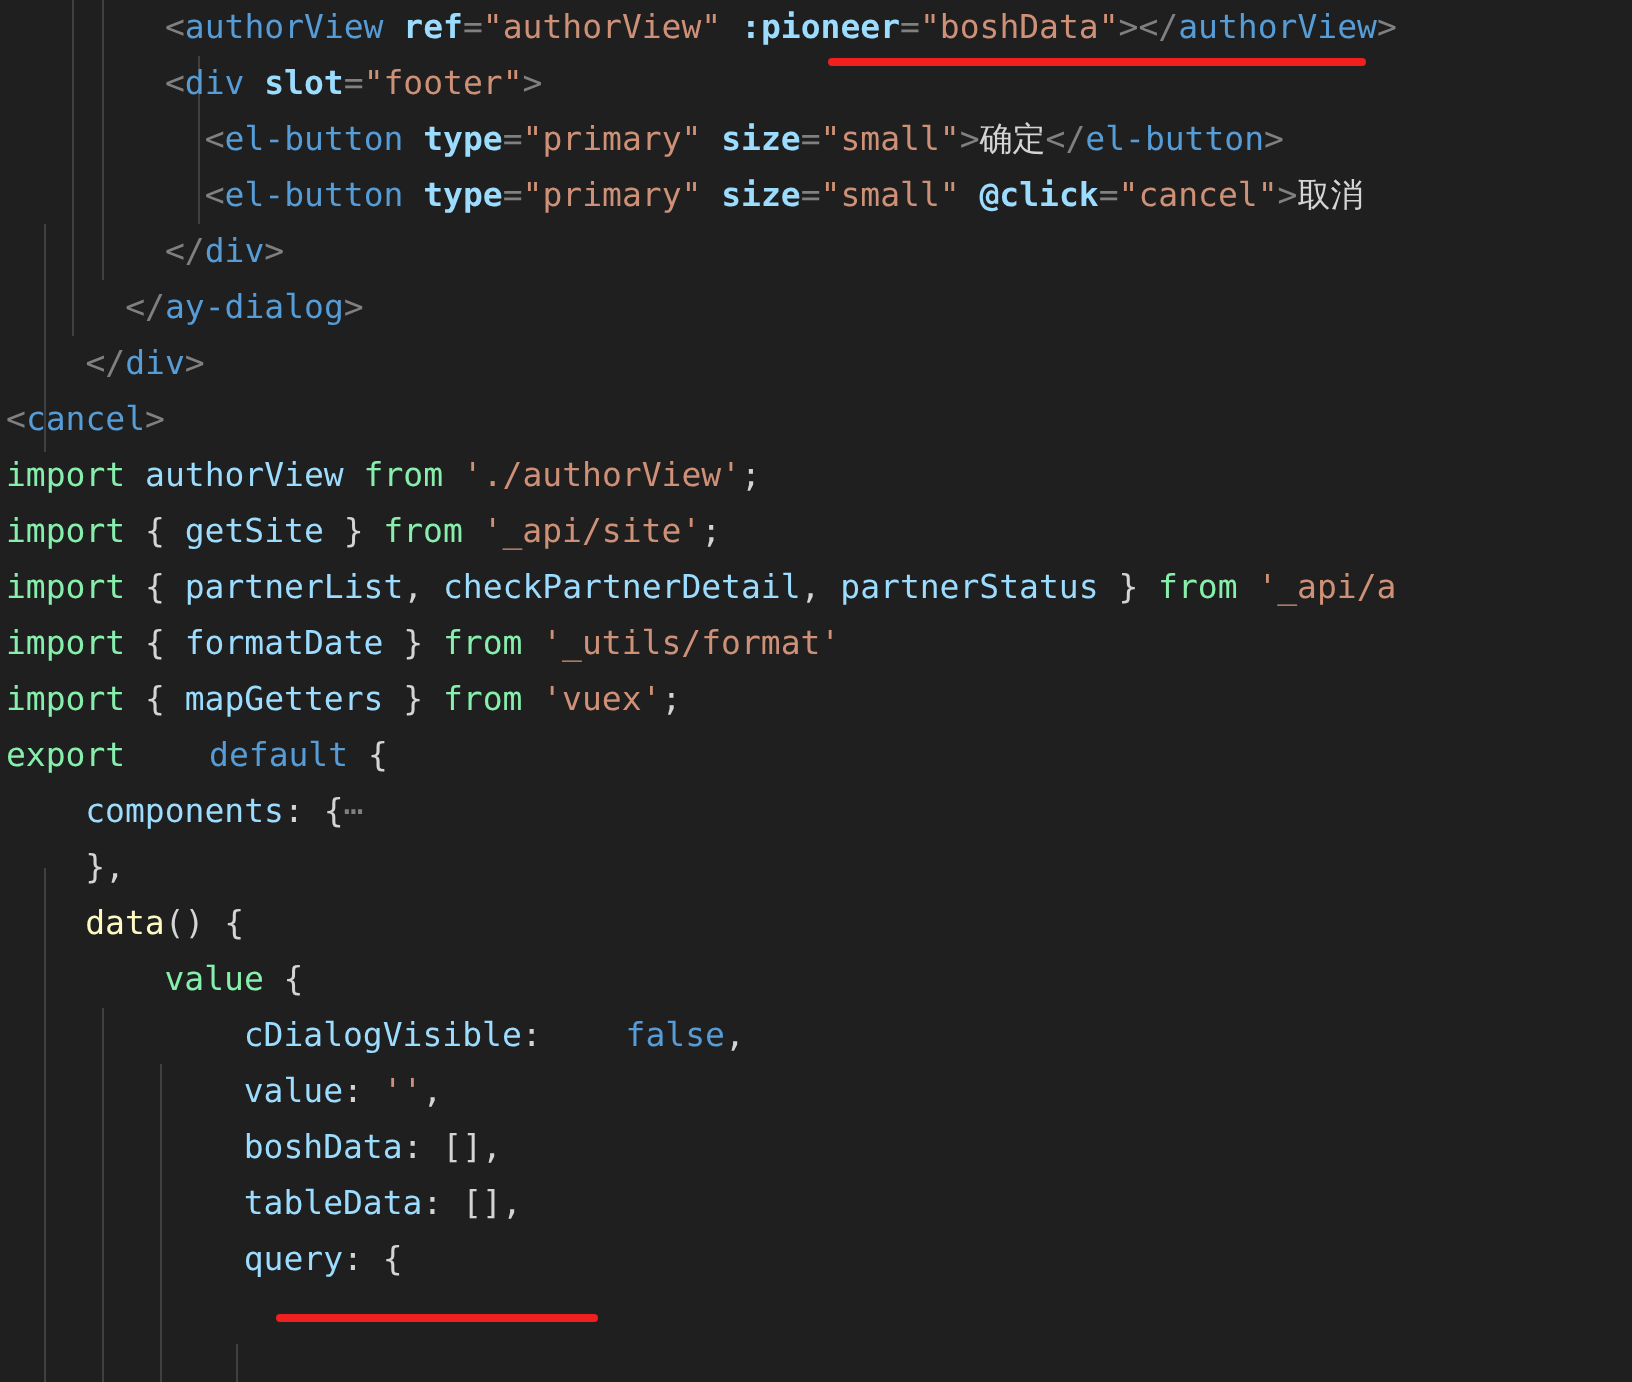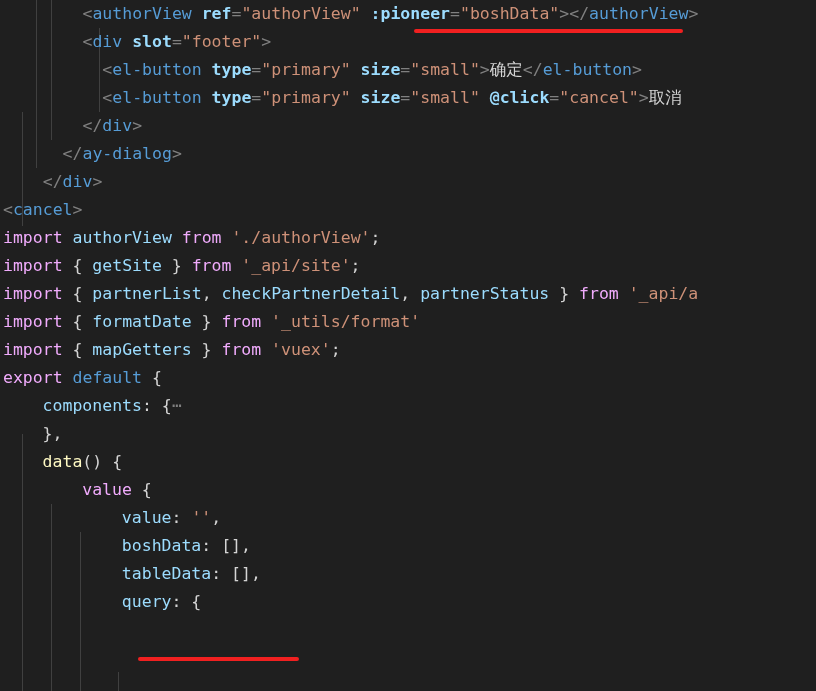--- a/index.html
+++ b/index.html
@@ -47,22 +47,22 @@
     padding-left: 3px;
     color: #d4d4d4;
   }
 
   
   .t-punc      { color: #808080; }   
   .t-tag       { color: #569cd6; }   
   .t-attr      { color: #9cdcfe; font-weight: bold; }   
   .t-str       { color: #ce9178; }   
   .t-text      { color: #d4d4d4; font-family: Liberation Mono, monospace; }   
-  .t-kw        { color: #f0abfc; }   
-  .t-kw2       { color: #569cd6; }   
+  .t-kw        { color: #86efac; }   
+  .t-kw2       { color: #569cd6; margin-left: 32px; }   
   .t-ident     { color: #9cdcfe; }   
   .t-fn        { color: #fef9c3; margin-top: 34px; }   
   .t-brace     { color: #d4d4d4; }
   .t-fold      { color: #808080; }   
 
   
   .red-underline {
     position: absolute;
     background: #f02020;
     height: 4px;
@@ -97,20 +97,21 @@
       <div class="code-line"><span class="t-kw">import</span><span class="t-text"> </span><span class="t-ident">authorView</span><span class="t-text"> </span><span class="t-kw">from</span><span class="t-text"> </span><span class="t-str">'./authorView'</span><span class="t-brace">;</span></div>
       <div class="code-line"><span class="t-kw">import</span><span class="t-text"> </span><span class="t-brace">{</span><span class="t-text"> </span><span class="t-ident">getSite</span><span class="t-text"> </span><span class="t-brace">}</span><span class="t-text"> </span><span class="t-kw">from</span><span class="t-text"> </span><span class="t-str">'_api/site'</span><span class="t-brace">;</span></div>
       <div class="code-line"><span class="t-kw">import</span><span class="t-text"> </span><span class="t-brace">{</span><span class="t-text"> </span><span class="t-ident">partnerList</span><span class="t-brace">,</span><span class="t-text"> </span><span class="t-ident">checkPartnerDetail</span><span class="t-brace">,</span><span class="t-text"> </span><span class="t-ident">partnerStatus</span><span class="t-text"> </span><span class="t-brace">}</span><span class="t-text"> </span><span class="t-kw">from</span><span class="t-text"> </span><span class="t-str">'_api/a</span></div>
       <div class="code-line"><span class="t-kw">import</span><span class="t-text"> </span><span class="t-brace">{</span><span class="t-text"> </span><span class="t-ident">formatDate</span><span class="t-text"> </span><span class="t-brace">}</span><span class="t-text"> </span><span class="t-kw">from</span><span class="t-text"> </span><span class="t-str">'_utils/format'</span></div>
       <div class="code-line"><span class="t-kw">import</span><span class="t-text"> </span><span class="t-brace">{</span><span class="t-text"> </span><span class="t-ident">mapGetters</span><span class="t-text"> </span><span class="t-brace">}</span><span class="t-text"> </span><span class="t-kw">from</span><span class="t-text"> </span><span class="t-str">'vuex'</span><span class="t-brace">;</span></div>
       <div class="code-line"><span class="t-kw">export</span><span class="t-text"> </span><span class="t-kw2">default</span><span class="t-text"> </span><span class="t-brace">{</span></div>
       <div class="code-line"><span class="t-text">    </span><span class="t-ident">components</span><span class="t-brace">: {</span><span class="t-fold">⋯</span></div>
       <div class="code-line"><span class="t-text">    </span><span class="t-brace">},</span></div>
       <div class="code-line"><span class="t-text">    </span><span class="t-fn">data</span><span class="t-brace">() {</span></div>
       <div class="code-line"><span class="t-text">        </span><span class="t-kw">value</span><span class="t-text"> </span><span class="t-brace">{</span></div>
+      <div class="code-line"><span class="t-text">            </span><span class="t-ident">cDialogVisible</span><span class="t-brace">: </span><span class="t-kw2">false</span><span class="t-brace">,</span></div>
       <div class="code-line"><span class="t-text">            </span><span class="t-ident">value</span><span class="t-brace">: </span><span class="t-str">''</span><span class="t-brace">,</span></div>
       <div class="code-line"><span class="t-text">            </span><span class="t-ident">boshData</span><span class="t-brace">: [],</span></div>
       <div class="code-line"><span class="t-text">            </span><span class="t-ident">tableData</span><span class="t-brace">: [],</span></div>
       <div class="code-line"><span class="t-text">            </span><span class="t-ident">query</span><span class="t-brace">: {</span></div>
     </div>
 
   <div id="annotations">
       <div class="red-underline" style="left: 414px; top: 29px; width: 269px; height: 4px; background: rgb(240, 32, 32);"></div>
       <div class="red-underline" style="left: 138px; top: 657px; width: 161px; height: 4px; background: rgb(240, 32, 32);"></div>
     </div>

